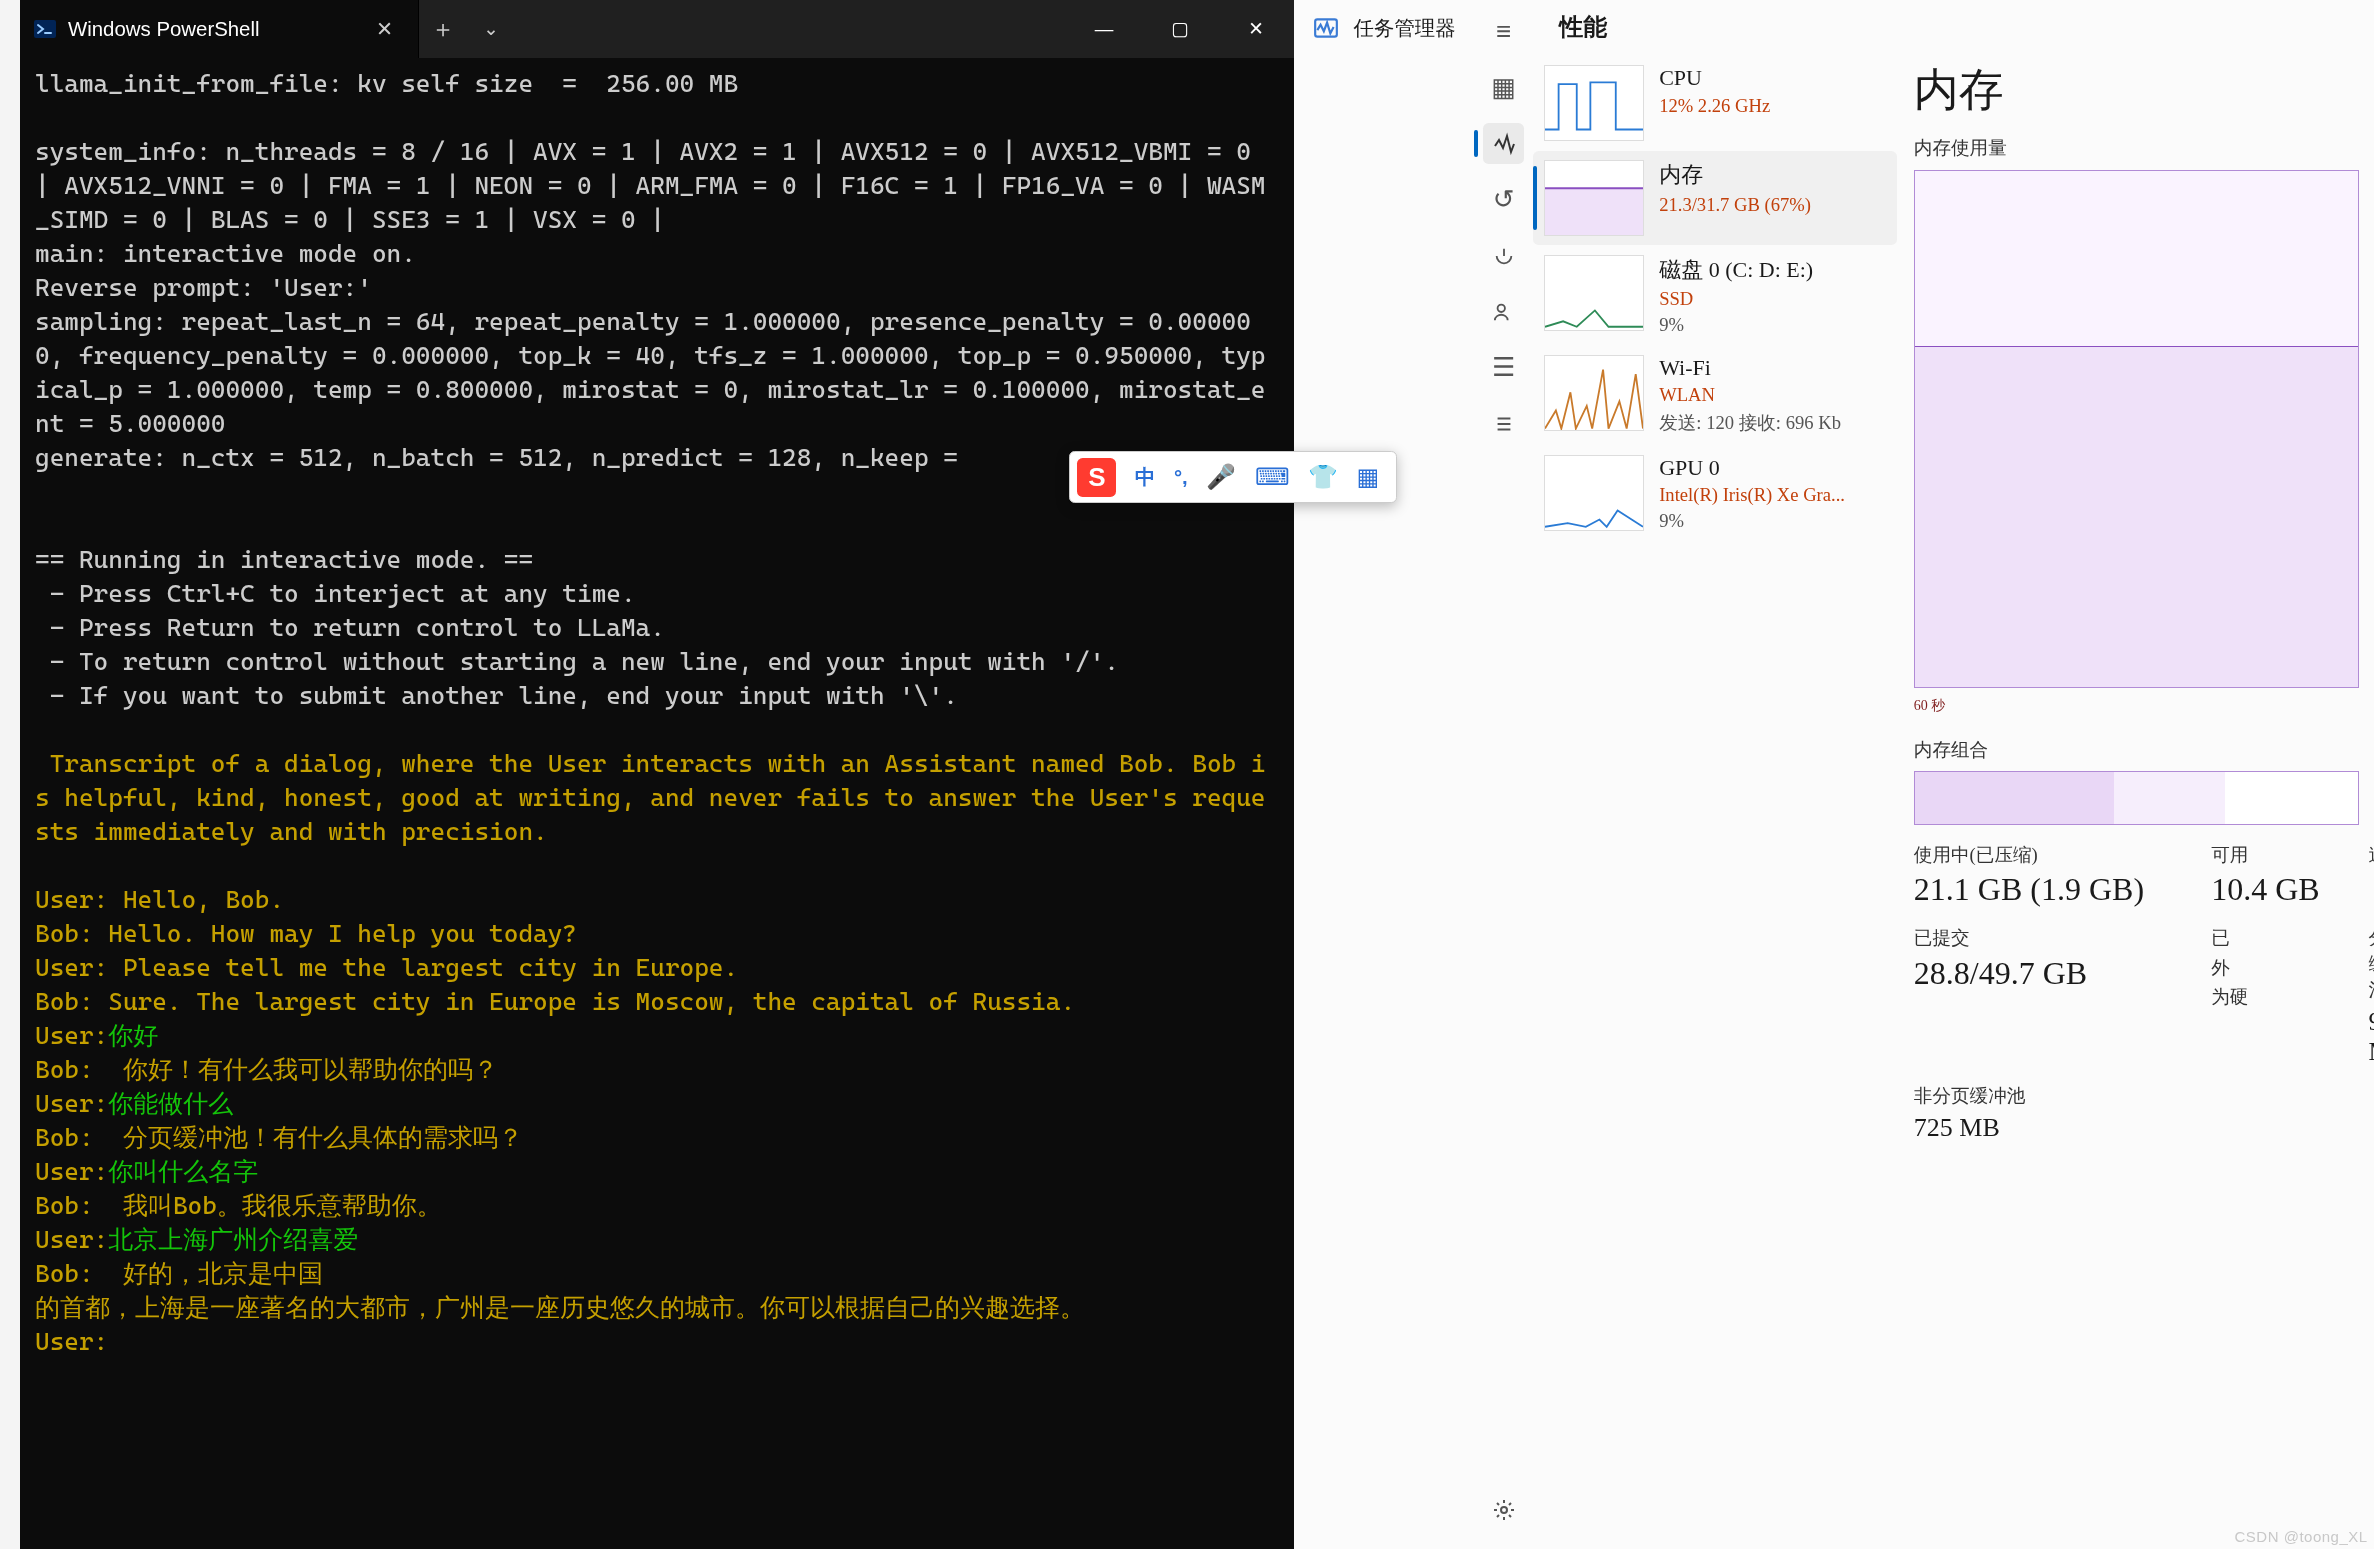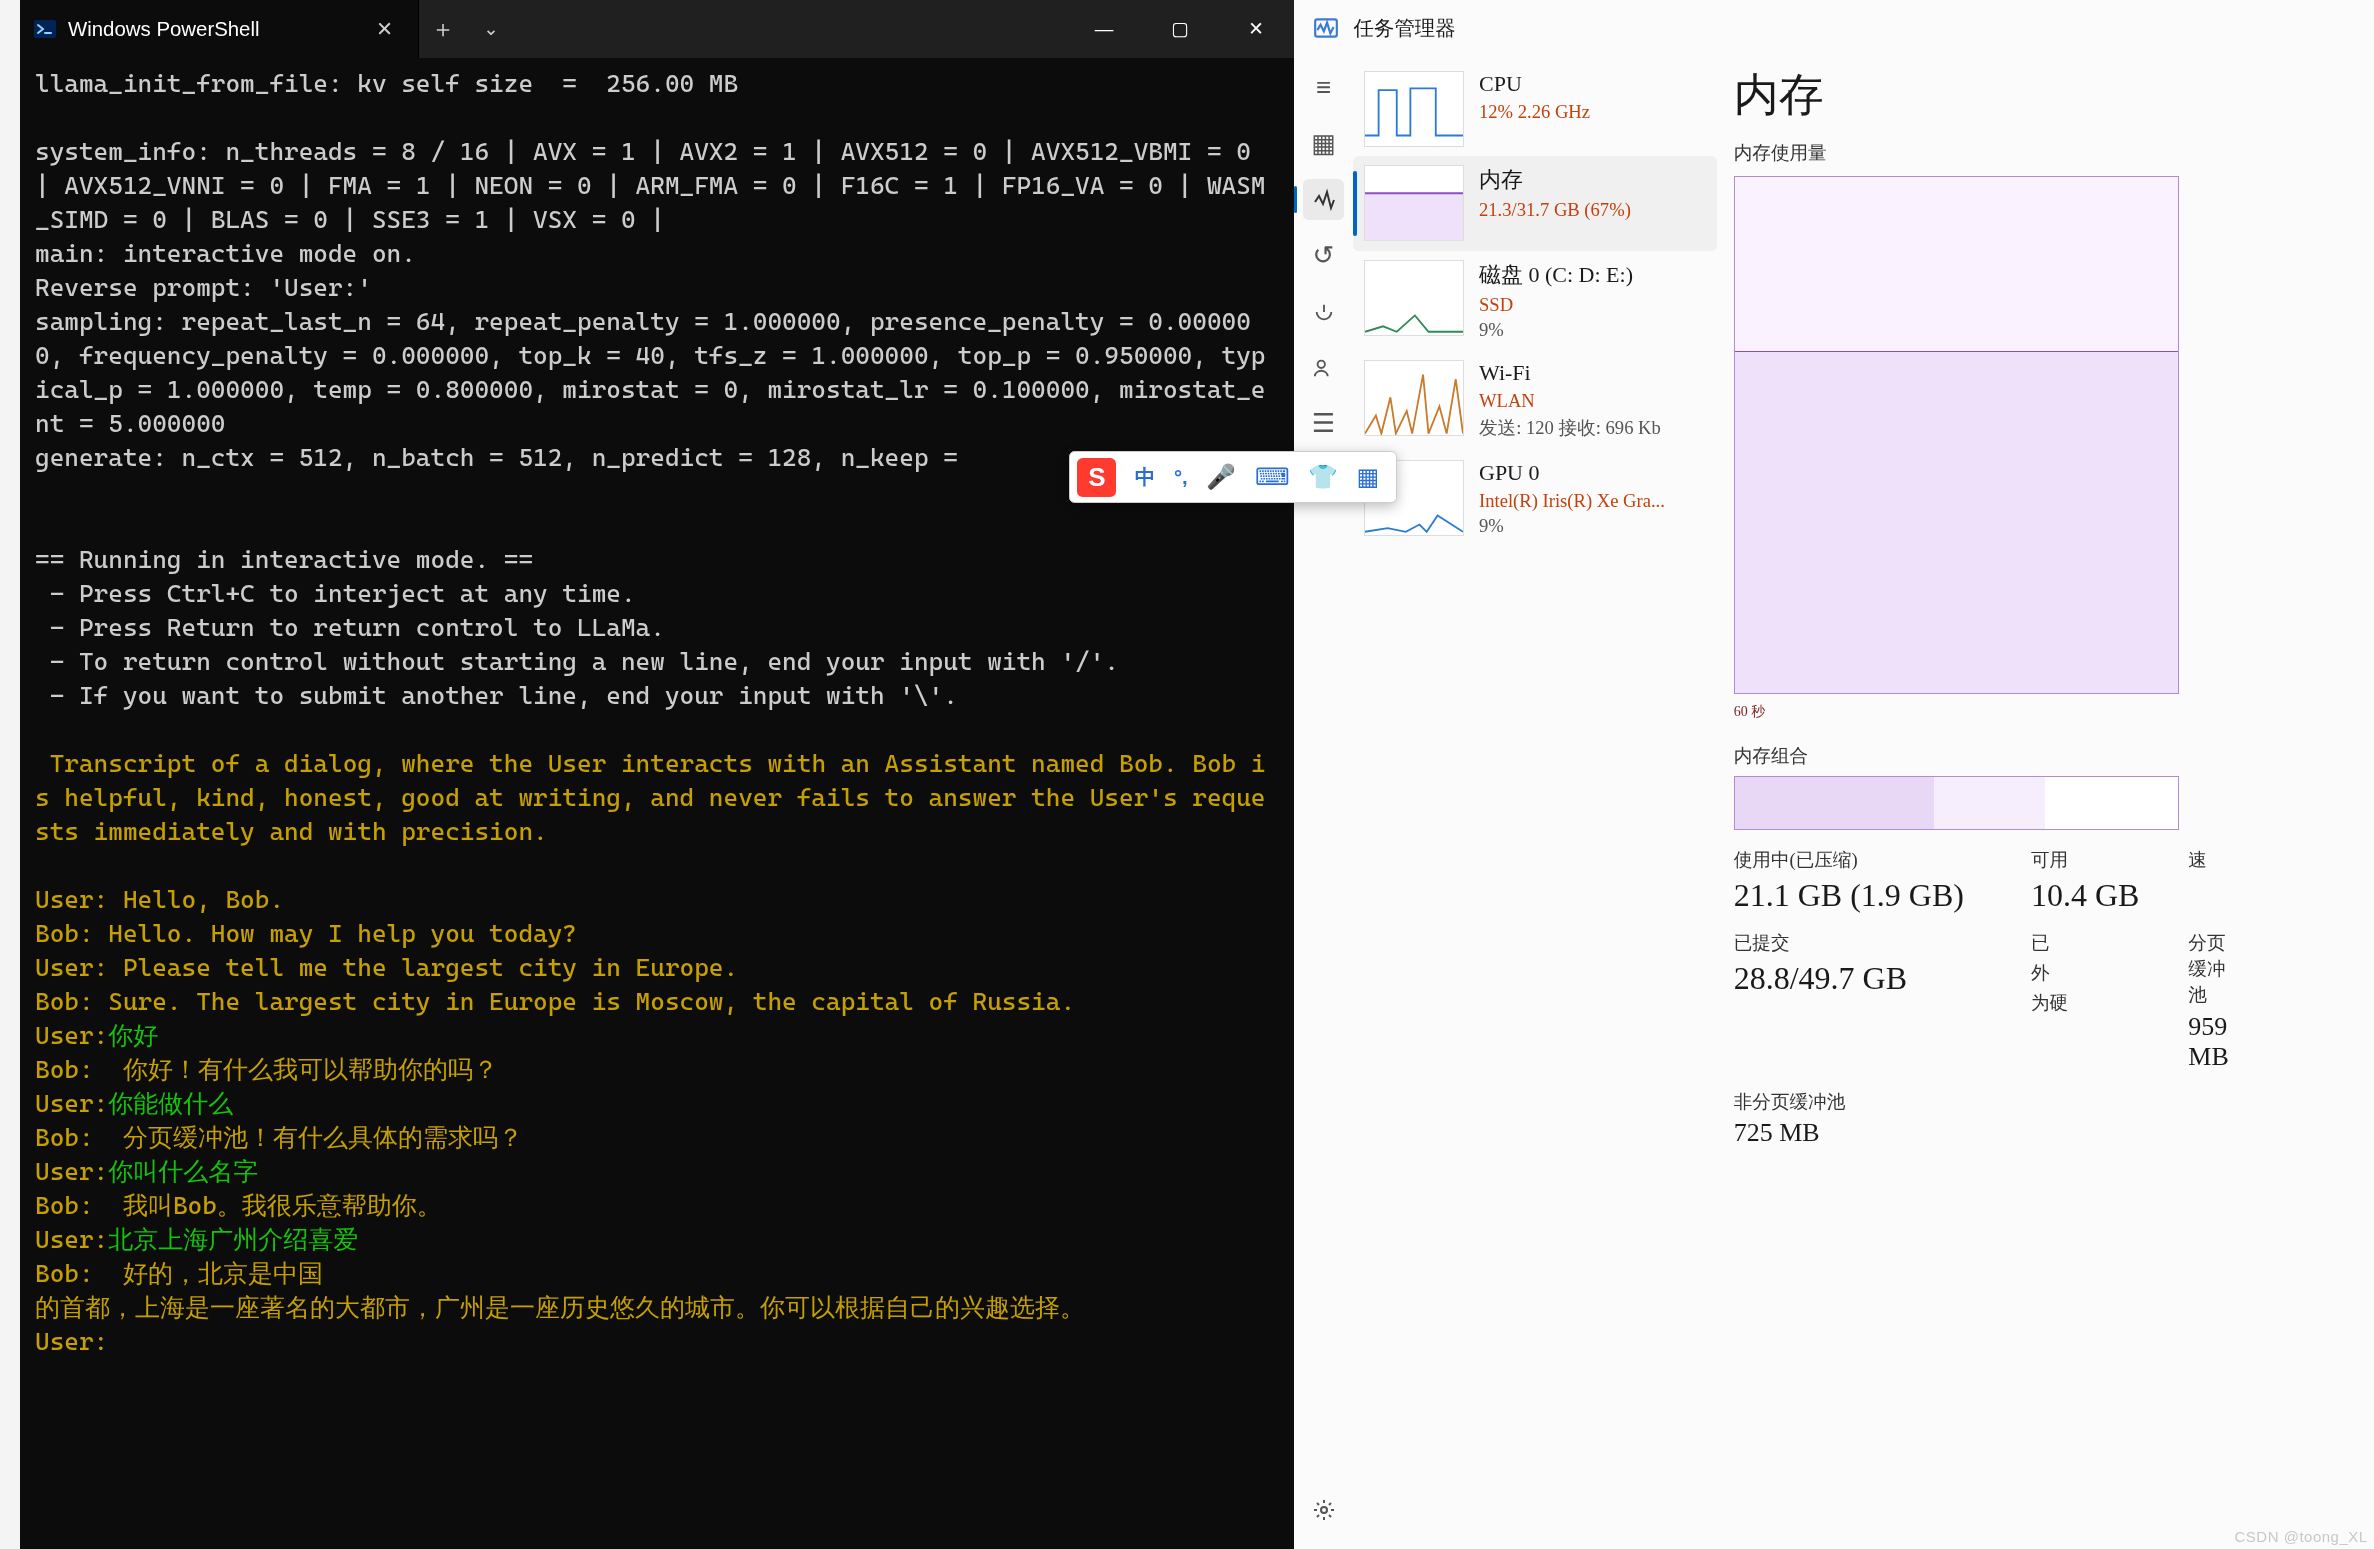--- a/index.html
+++ b/index.html
@@ -18,21 +18,21 @@
   .term-body { flex:1; padding:9.3px 15px; overflow:hidden; }
   .term-body pre {
     margin:0; white-space:pre-wrap; word-break:break-all;
     font-family:"Cascadia Mono","Consolas",monospace;
     font-size:25px; line-height:34px; color:#cccccc;
   }
   .term-body pre .y { color:#c5a000; } 
   .term-body pre .g { color:#14c40a; font-weight:500; } 
 
   
-  .tm { flex:1; background:#fbfbfb; display:flex; flex-direction:column; font-size:20.4px; color:#1a1a1a; position:relative; }
+  .tm { flex:1; background:#fbfbfb; display:flex; font-size:20.4px; color:#1a1a1a; position:relative; }
   .tm-titlebar { height:56px; display:flex; align-items:center; padding:0 18.6px; gap:15px; }
   .tm-titlebar .tm-app-icon { width:26px; height:26px; }
   .tm-body { flex:1; display:flex; }
   .tm-rail { width:59px; display:flex; flex-direction:column; align-items:center; padding-top:11px; gap:15px; }
   .rail-btn { width:41px; height:41px; border-radius:5.6px; display:flex; align-items:center; justify-content:center; color:#555; font-size:26px; }
   .rail-btn.selected { background:#eaeaea; position:relative; }
   .rail-btn.selected::before { content:""; position:absolute; left:-9.3px; top:7.4px; bottom:7.4px; width:3.7px; border-radius:1.9px; background:#0067c0; }
   .rail-bottom { margin-top:auto; margin-bottom:18.6px; }
   .tm-content { flex:1; display:flex; flex-direction:column; padding:5.6px 0 0 0; }
   .tm-page-title { font-size:24px; font-weight:600; padding:5.6px 18.6px 13px 26px; }
@@ -169,20 +169,21 @@
         </div>
         <div class="rail-btn rail-bottom">
           <svg width="24" height="24" viewBox="0 0 24 24">
               <circle cx="12" cy="12" r="3" stroke="#555" stroke-width="2" fill="none"></circle>
               <path d="M12 2v3M12 19v3M2 12h3M19 12h3M5 5l2 2M17 17l2 2M19 5l-2 2M7 17l-2 2" stroke="#555" stroke-width="2"></path>
             </svg>
         </div>
       </div>
 
       <div class="tm-content">
+        <div class="tm-page-title">性能</div>
         <div class="tm-split">
           <div class="tm-list" id="tm-list">
               <div class="tm-card">
                 <div class="spark">
                   <svg viewBox="0 0 108 82">
                     <path d="M0 70 L15 70 L15 20 L35 20 L35 70 L50 70 L50 18 L78 18 L78 70 L108 70" stroke="#2a7bd5" stroke-width="2" fill="none"></path>
                   </svg>
                 </div>
                 <div class="info">
                   <div class="name">CPU</div>

